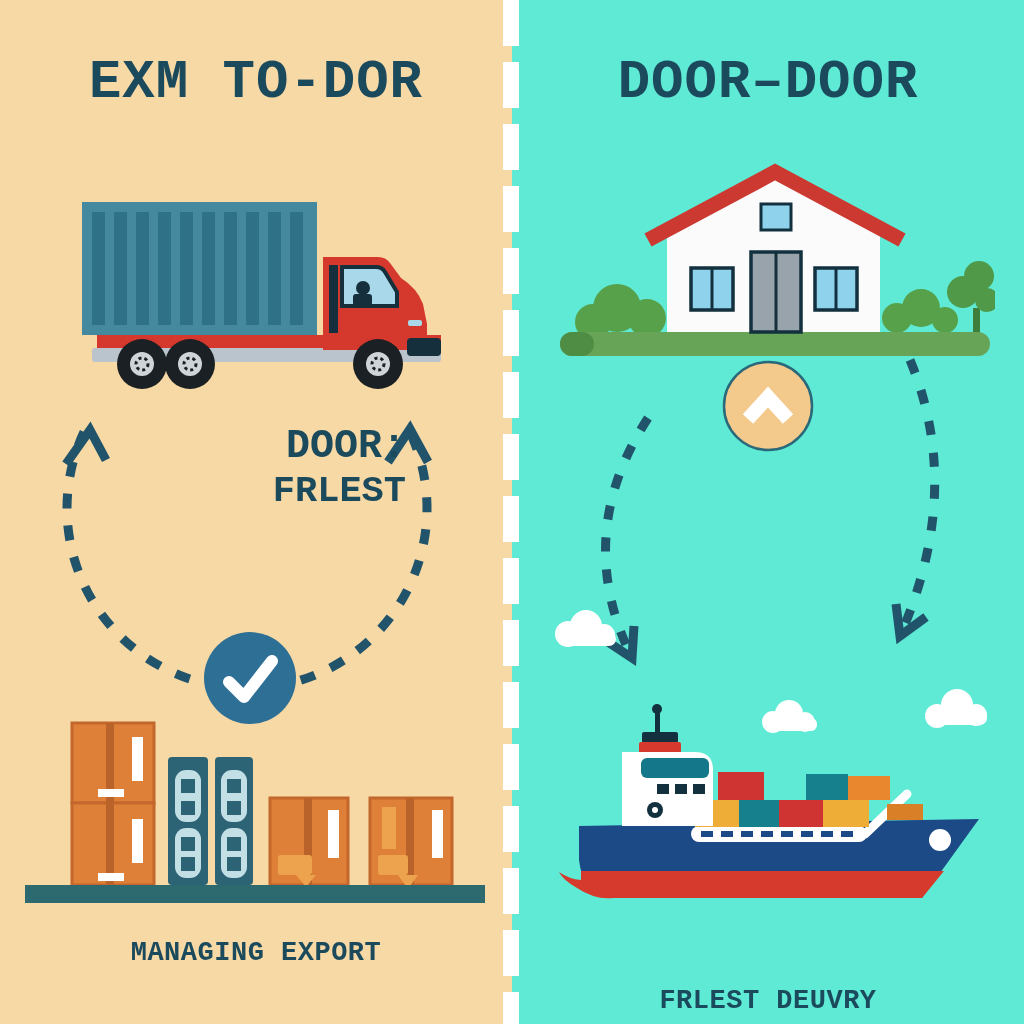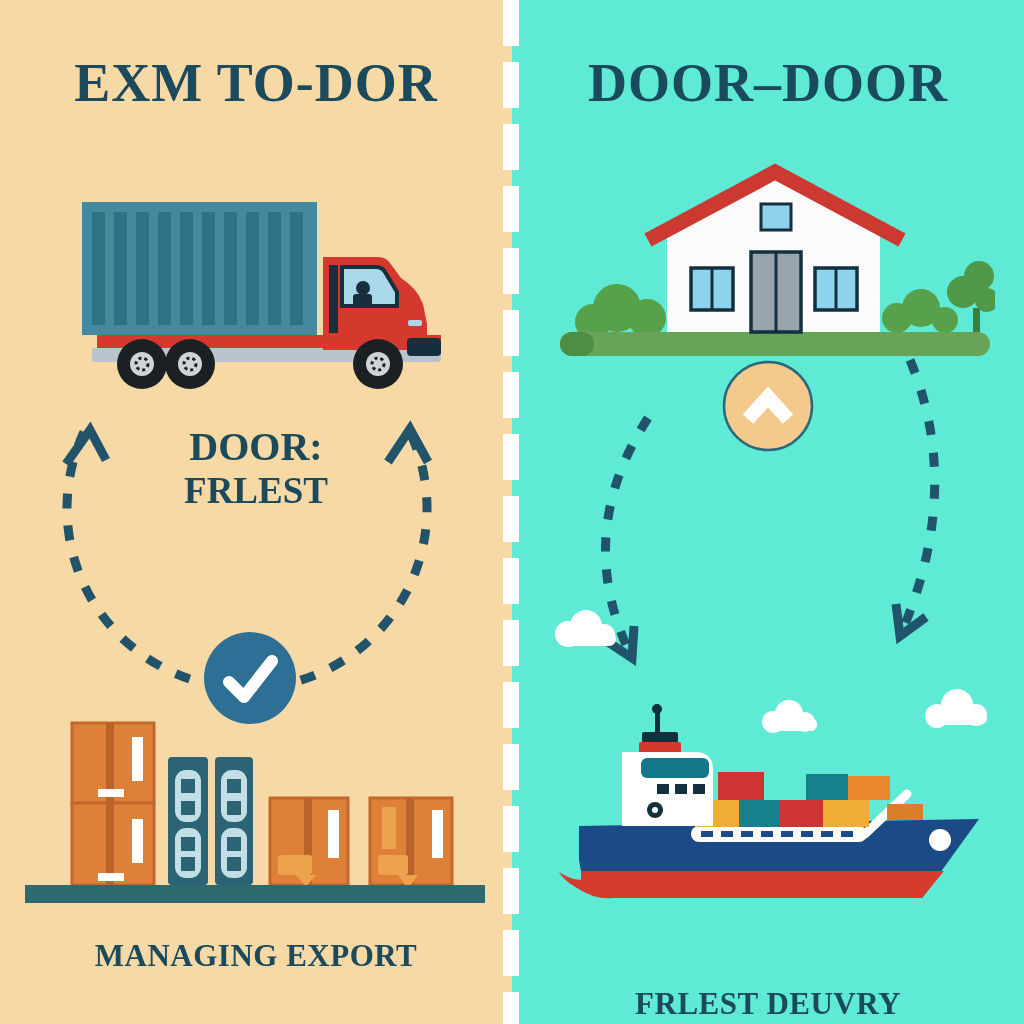--- a/index.html
+++ b/index.html
@@ -1,28 +1,28 @@
 <!DOCTYPE html>
 <html><head>
 <meta charset="utf-8">
 <style>
   html,body{margin:0;padding:0;background:#888;}
   #canvas{position:relative;width:1024px;height:1024px;overflow:hidden;
-    font-family:Liberation Serif, serif;}
+    font-family:Liberation Mono, monospace;}
   .panel{position:absolute;top:0;height:1024px;width:512px;}
   #left-panel{left:0;background:#f7d9a5;}
   #right-panel{left:512px;background:#5eead4;}
   #divider{position:absolute;left:503px;top:0;width:16px;height:1024px;
     background:repeating-linear-gradient(to bottom,#ffffff 0 46px,rgba(255,255,255,0) 46px 62px);}
   .abs{position:absolute;}
   .title{font-size:54px;font-weight:800;color:#1c4a5d;letter-spacing:1px;text-align:center;width:512px;}
   .mid-label{font-weight:800;color:#1c4a5d;text-align:center;line-height:1.15;}
   .mid-label .l1{font-size:40px;}
   .mid-label .l2{font-size:37px;}
-  .caption{font-size:31px;font-weight:800;color:#1c4a5d;text-align:center;width:512px;letter-spacing:0.5px;}
+  .caption{font-size:27px;font-weight:800;color:#1c4a5d;text-align:center;width:512px;letter-spacing:0.5px;}
   svg{display:block;}
 </style>
 </head>
 <body>
 
 <div id="canvas">
 
   <div class="panel" id="left-panel">
 
     <div class="abs title" style="left:0;top:52px;">EXM TO-DOR</div>
@@ -76,21 +76,21 @@
           </g>
       </g>
     </svg>
 
     <svg class="abs" style="left:0;top:0;" width="512" height="1024" viewBox="0 0 512 1024">
       <path d="M 84 432 A 180 180 0 1 0 410 432" fill="none" stroke="#21536b" stroke-width="9" stroke-dasharray="15 17"></path>
       <polyline points="66,464 90,430 106,460" fill="none" stroke="#21536b" stroke-width="9"></polyline>
       <polyline points="388,462 410,429 428,462" fill="none" stroke="#21536b" stroke-width="9"></polyline>
     </svg>
 
-    <div class="abs mid-label" style="left:106px;top:424px;width:300px;">
+    <div class="abs mid-label" style="left:106px;top:424px;width:300px;text-align:right;">
       <div class="l1">DOOR:</div>
       <div class="l2">FRLEST</div>
     </div>
 
     <svg class="abs" style="left:202px;top:630px;" width="96" height="96" viewBox="0 0 96 96">
       <circle cx="48" cy="48" r="46" fill="#2e6f95"></circle>
       <path d="M27 52 L42 67 L70 31" fill="none" stroke="#ffffff" stroke-width="12" stroke-linecap="round" stroke-linejoin="round"></path>
     </svg>
 
     <svg class="abs" style="left:20px;top:715px;" width="470" height="195" viewBox="0 0 470 195">

